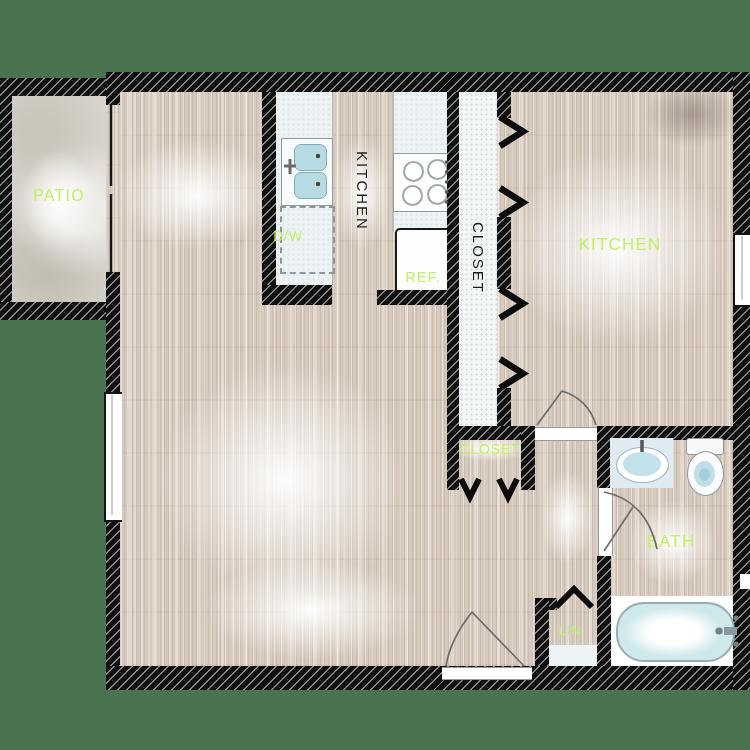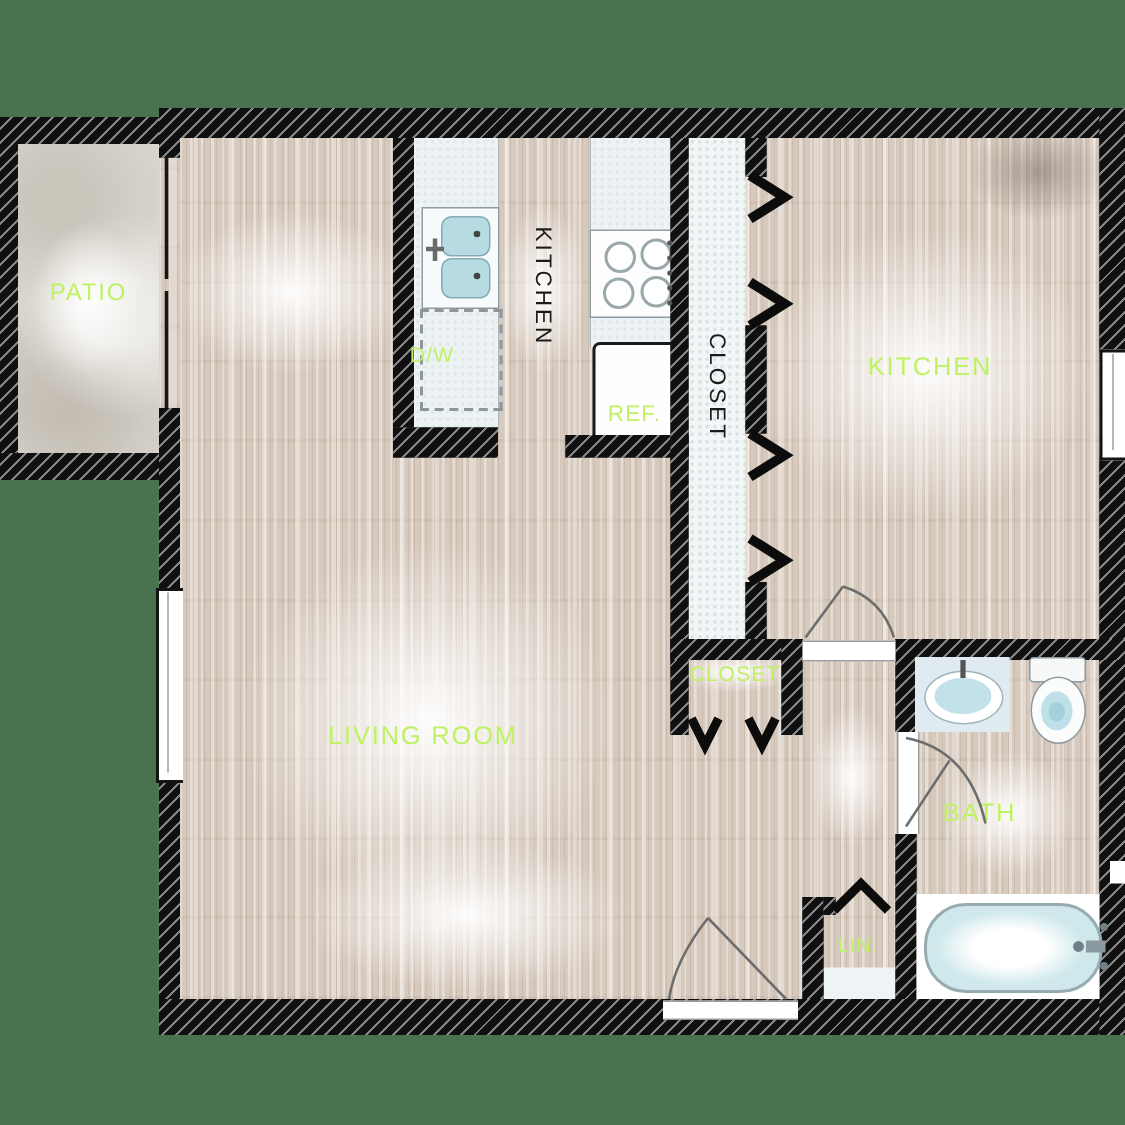--- a/index.html
+++ b/index.html
@@ -116,23 +116,22 @@
   <div class="fixture" style="left:694px;top:461px;width:21px;height:26px;background:#bfe0e8;border-radius:50%"></div>
   <div class="fixture" style="left:699px;top:468px;width:11px;height:13px;background:#a3d1db;border-radius:50%"></div>
   <div class="opening" style="left:611px;top:596px;width:122px;height:70px"></div>
   <div class="fixture" style="left:616px;top:602px;width:115px;height:56px;background:#cfe8eb;border:2px solid #98abb0;border-radius:28px;
               background-image:radial-gradient(closest-side at 48% 50%,#ffffff 45%,rgba(255,255,255,0) 90%)"></div>
 
   <div class="rlabel" style="left:59px;top:196px;font-size:16px">PATIO</div>
   <div class="vlabel" style="left:362px;top:191px">KITCHEN</div>
   <div class="vlabel" style="left:478px;top:258px">CLOSET</div>
   <div class="rlabel" style="left:620px;top:245px">KITCHEN</div>
-  <div class="rlabel" style="left:282px;top:491px">LIVING ROOM</div>
   <div class="rlabel small" style="left:490px;top:449px">CLOSET</div>
-  <div class="rlabel" style="left:653px;top:542px">BATH</div>
+  <div class="rlabel" style="left:671px;top:542px">BATH</div>
   <div class="rlabel small" style="left:572px;top:630px;font-size:13px">LIN.</div>
   <div class="rlabel small" style="left:288px;top:236px">D/W</div>
   <div class="rlabel small" style="left:423px;top:276px;font-size:15px">REF.</div>
 
   <svg class="overlay" width="750" height="750" viewBox="0 0 750 750">
 
     <g stroke="#0c0c0c" stroke-width="6.5" fill="none">
       <path d="M500,117 L523,131.5 L500,146"></path>
       <path d="M500,188 L523,202.5 L500,217"></path>
       <path d="M500,289 L523,303.5 L500,318"></path>

